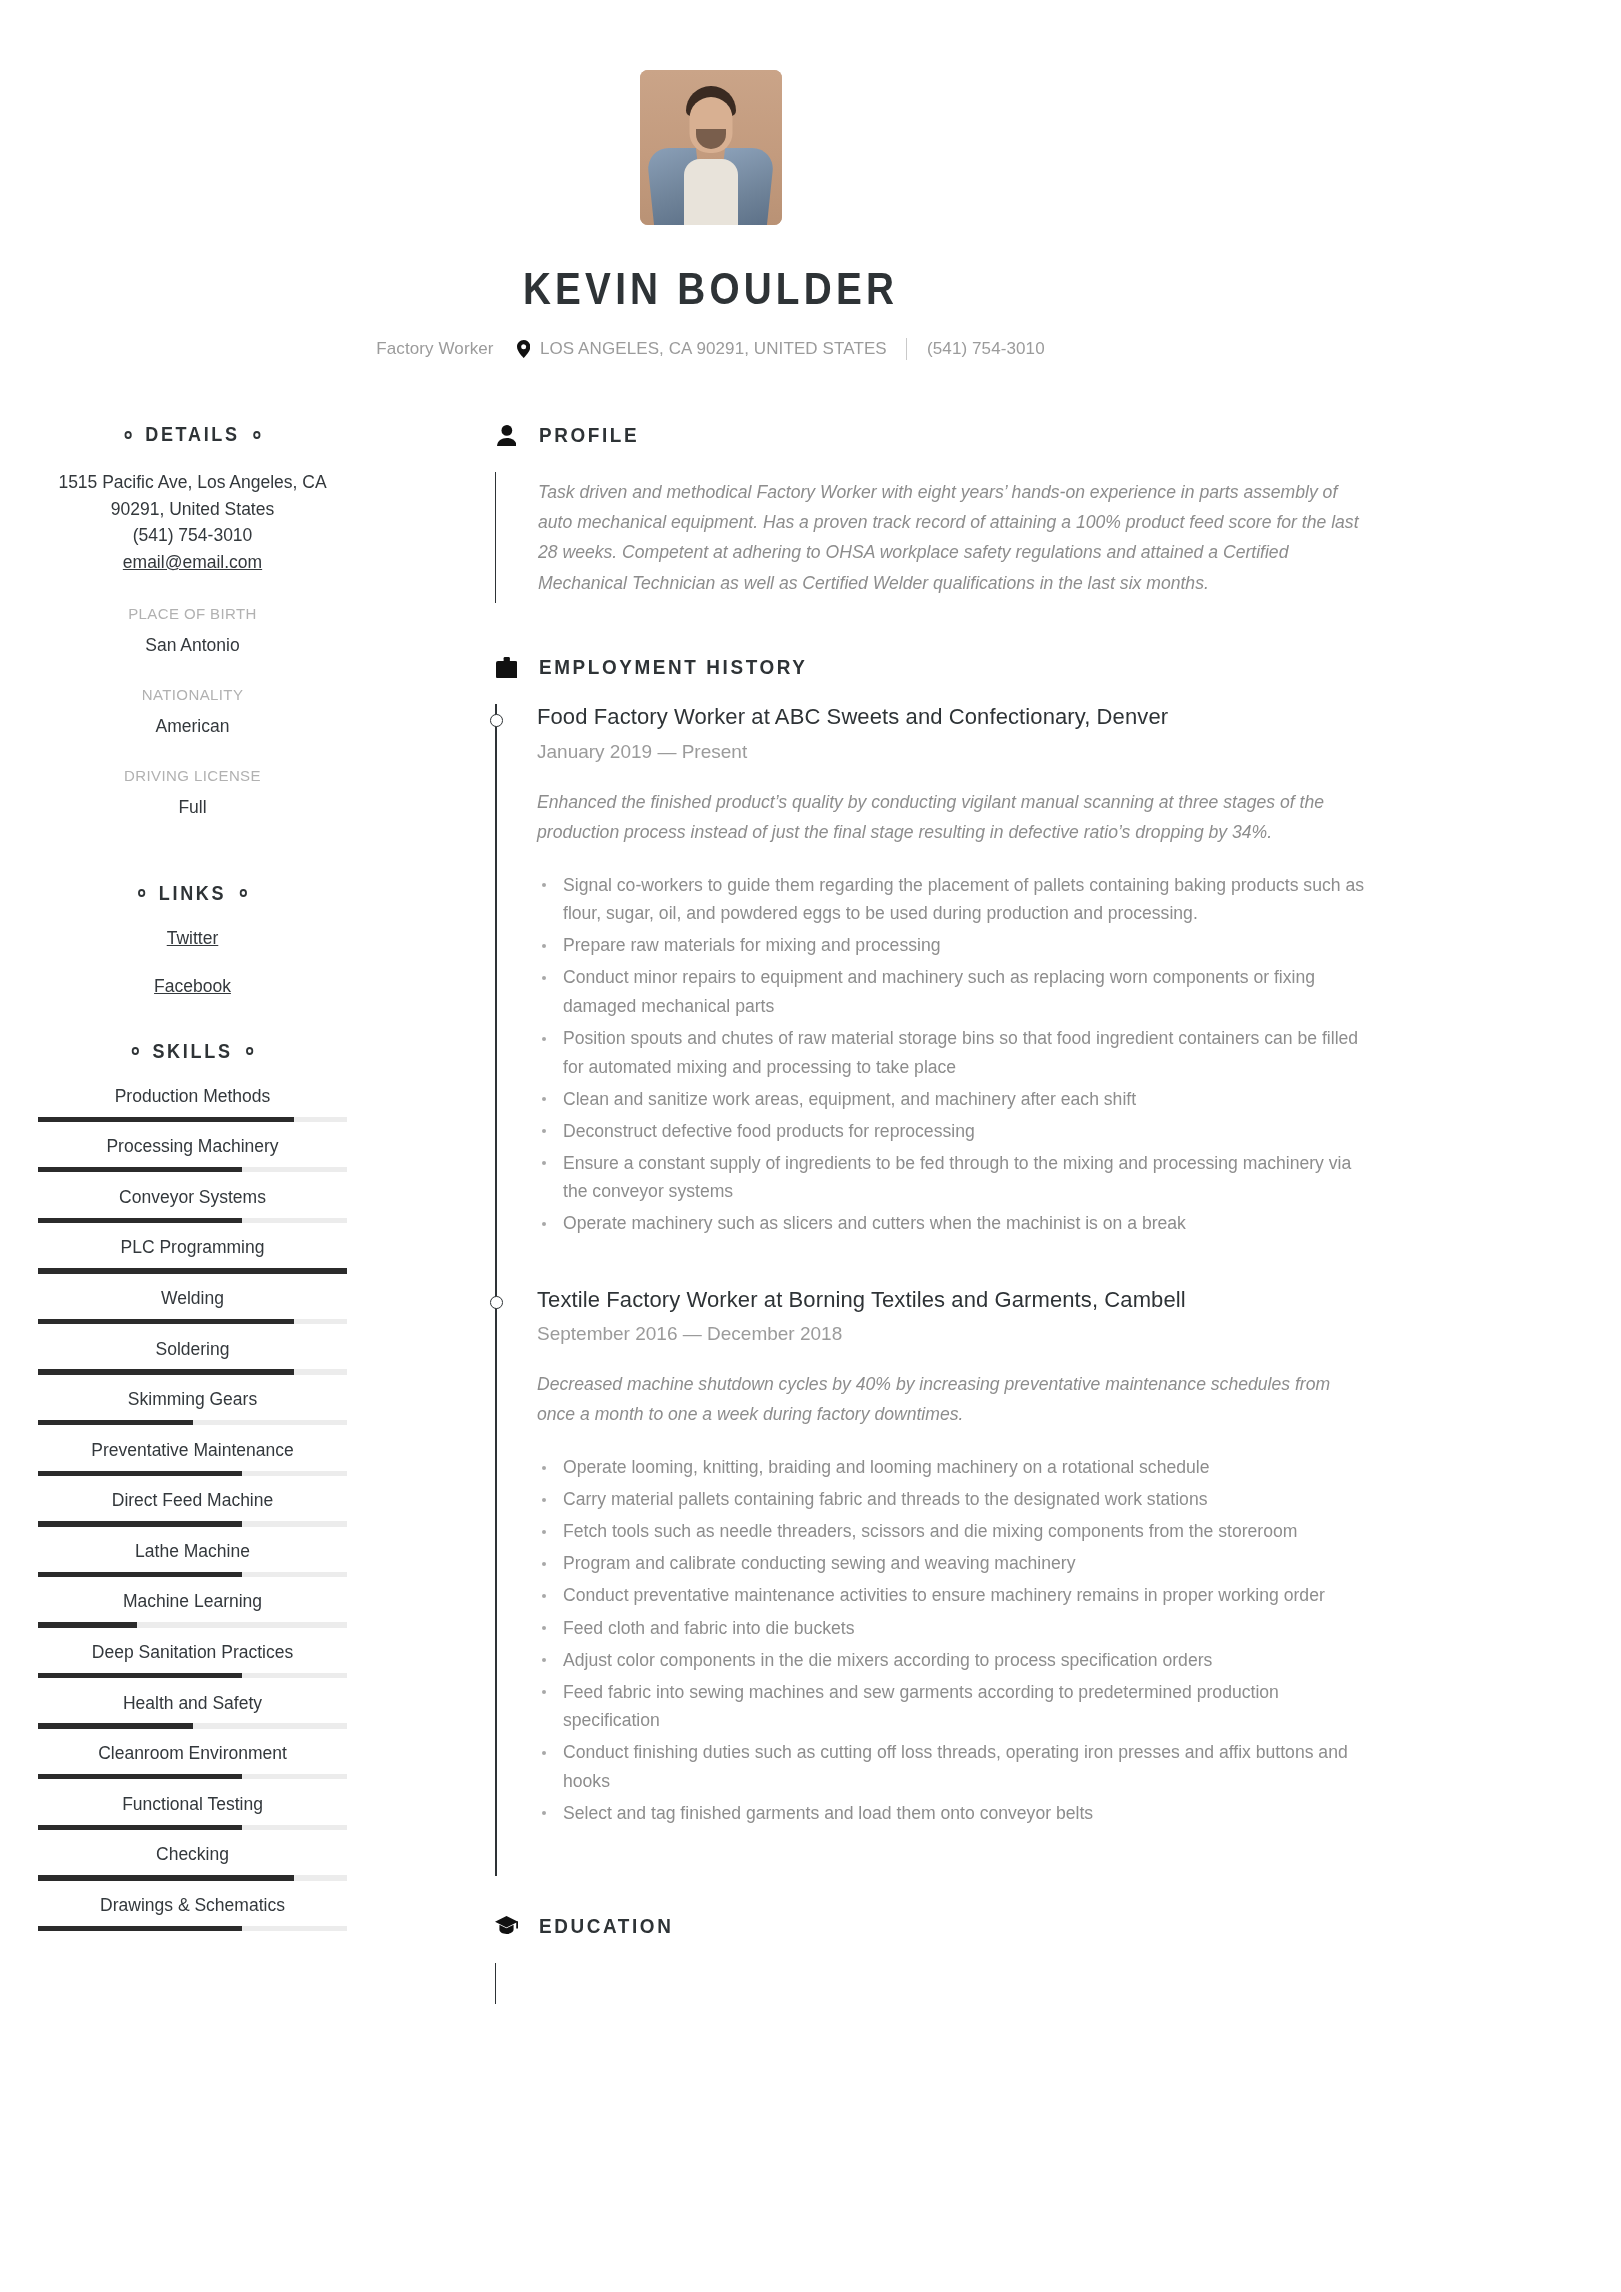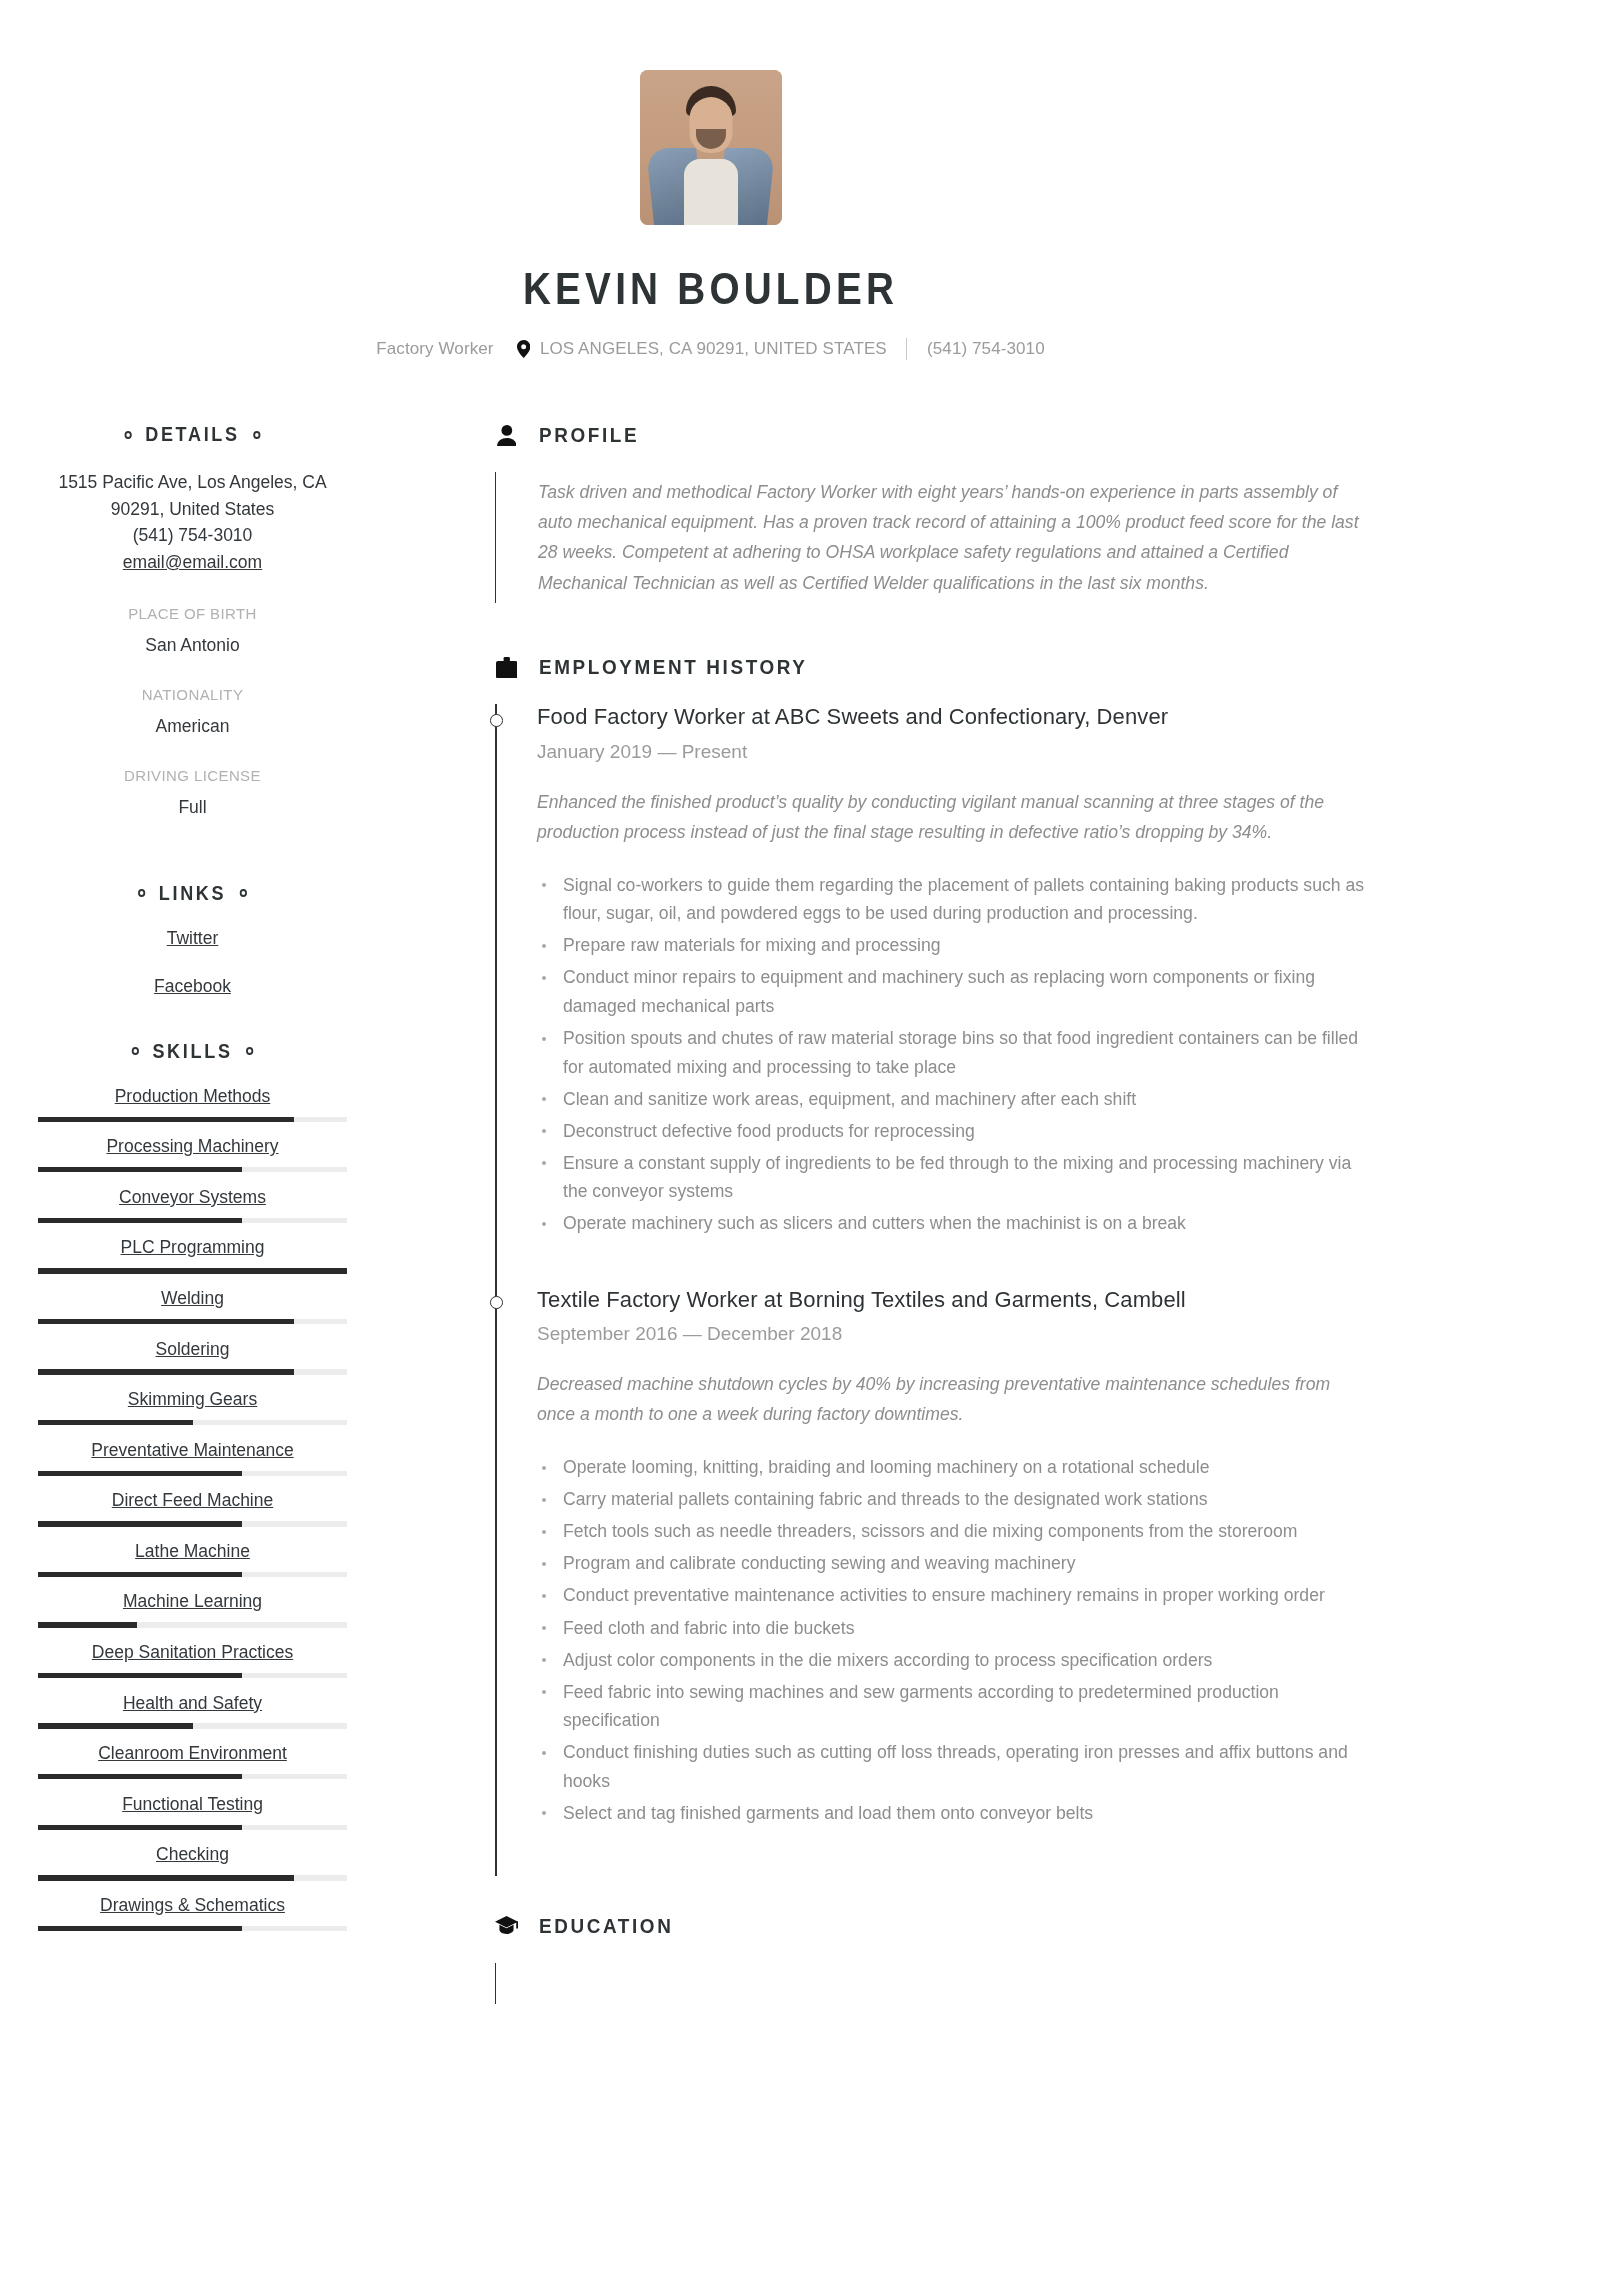--- a/index.html
+++ b/index.html
@@ -188,21 +188,20 @@
     display: block;
     font-size: 17.5px;
     color: #33383c;
     text-decoration: underline;
     margin-bottom: 27px;
   }
 
   .skills-list { margin-top: 23px; }
   .skill {
     margin-bottom: 14.3px;
-    text-decoration: underline;
   }
   .skill-label {
     font-size: 17.5px;
     color: #33383c;
     margin-bottom: 9.9px;
   }
   .skill-track {
     height: 5.4px;
     background: #ececec;
     width: 100%;

